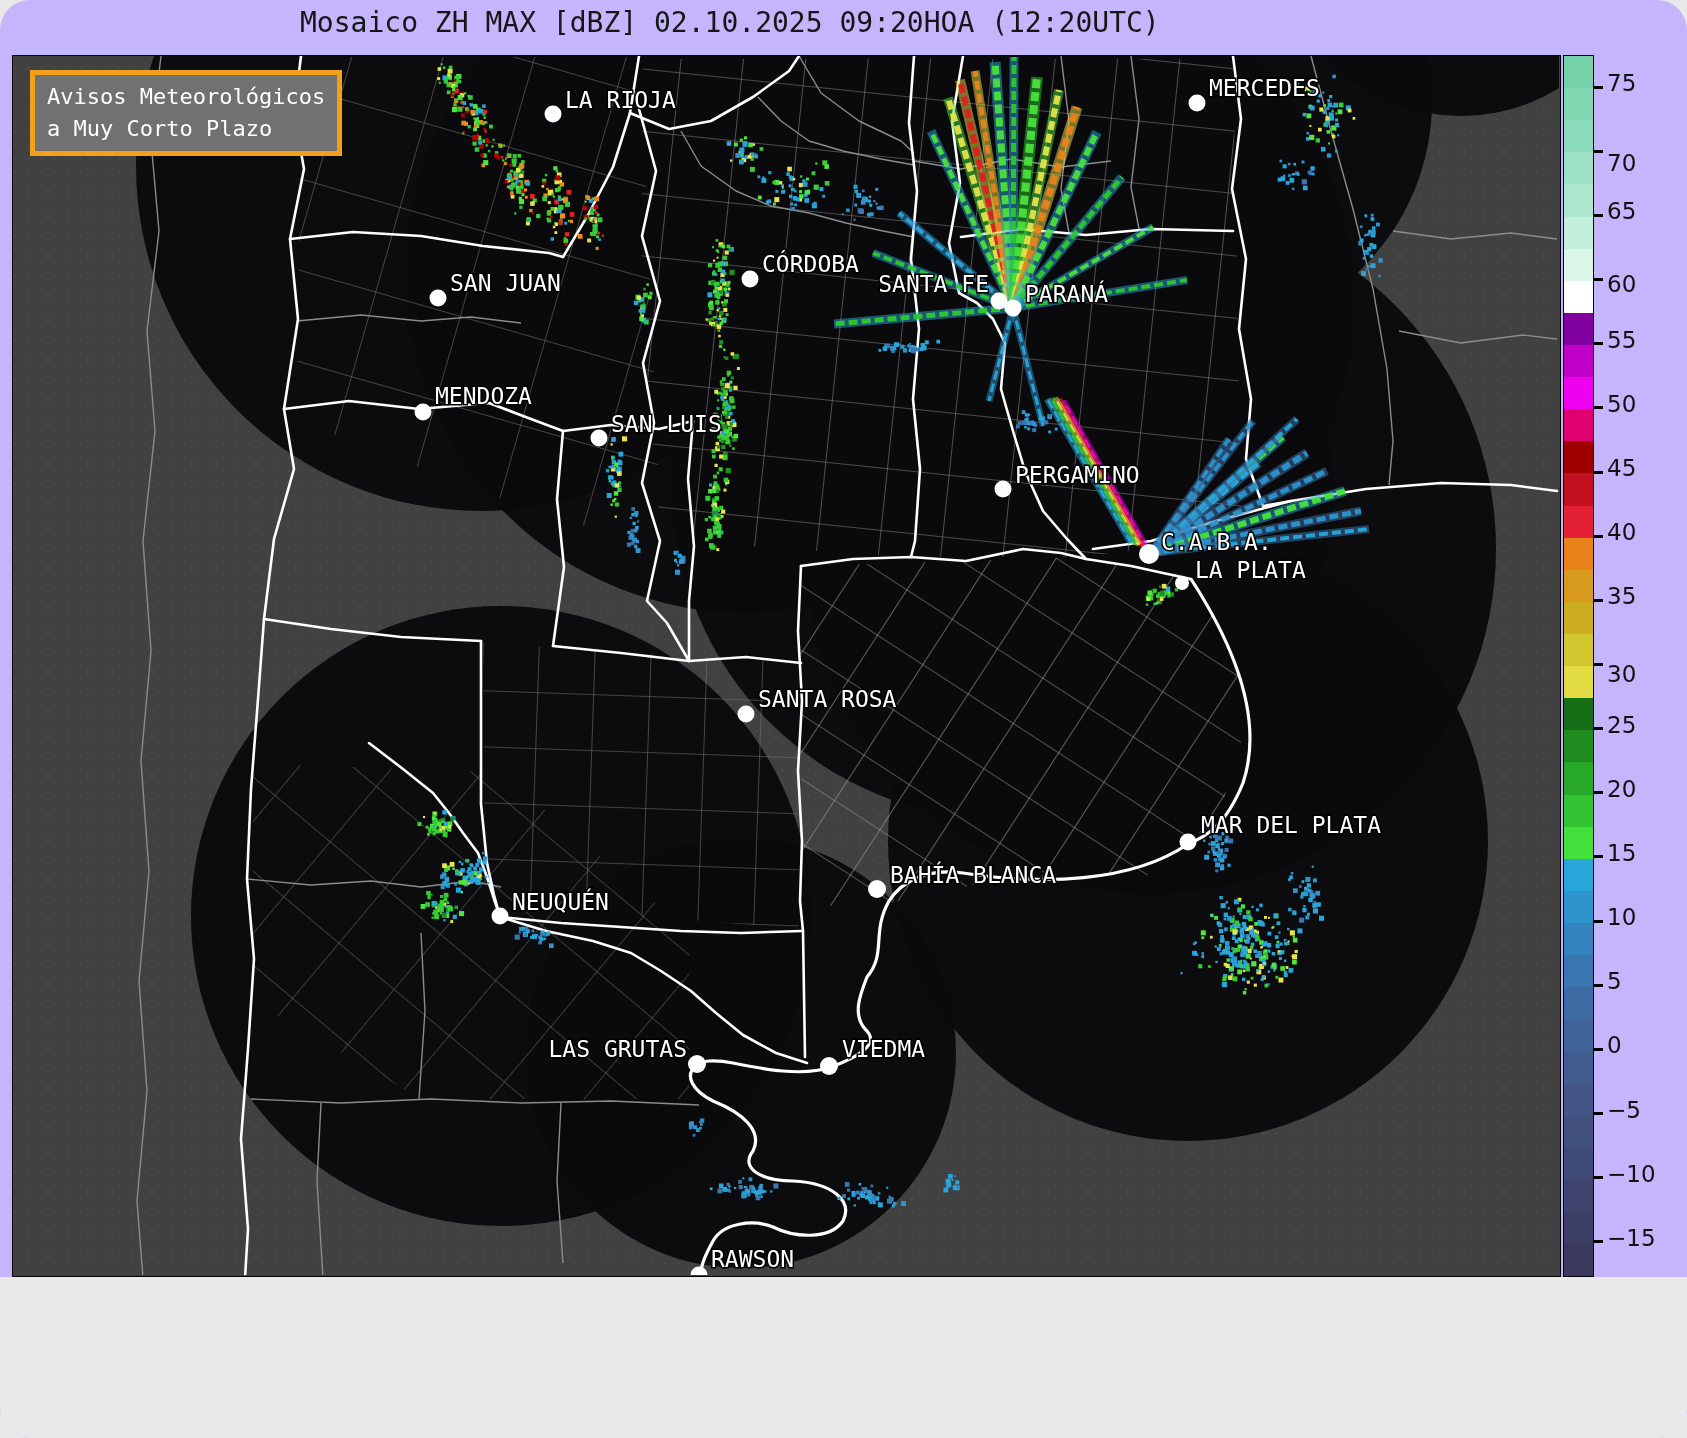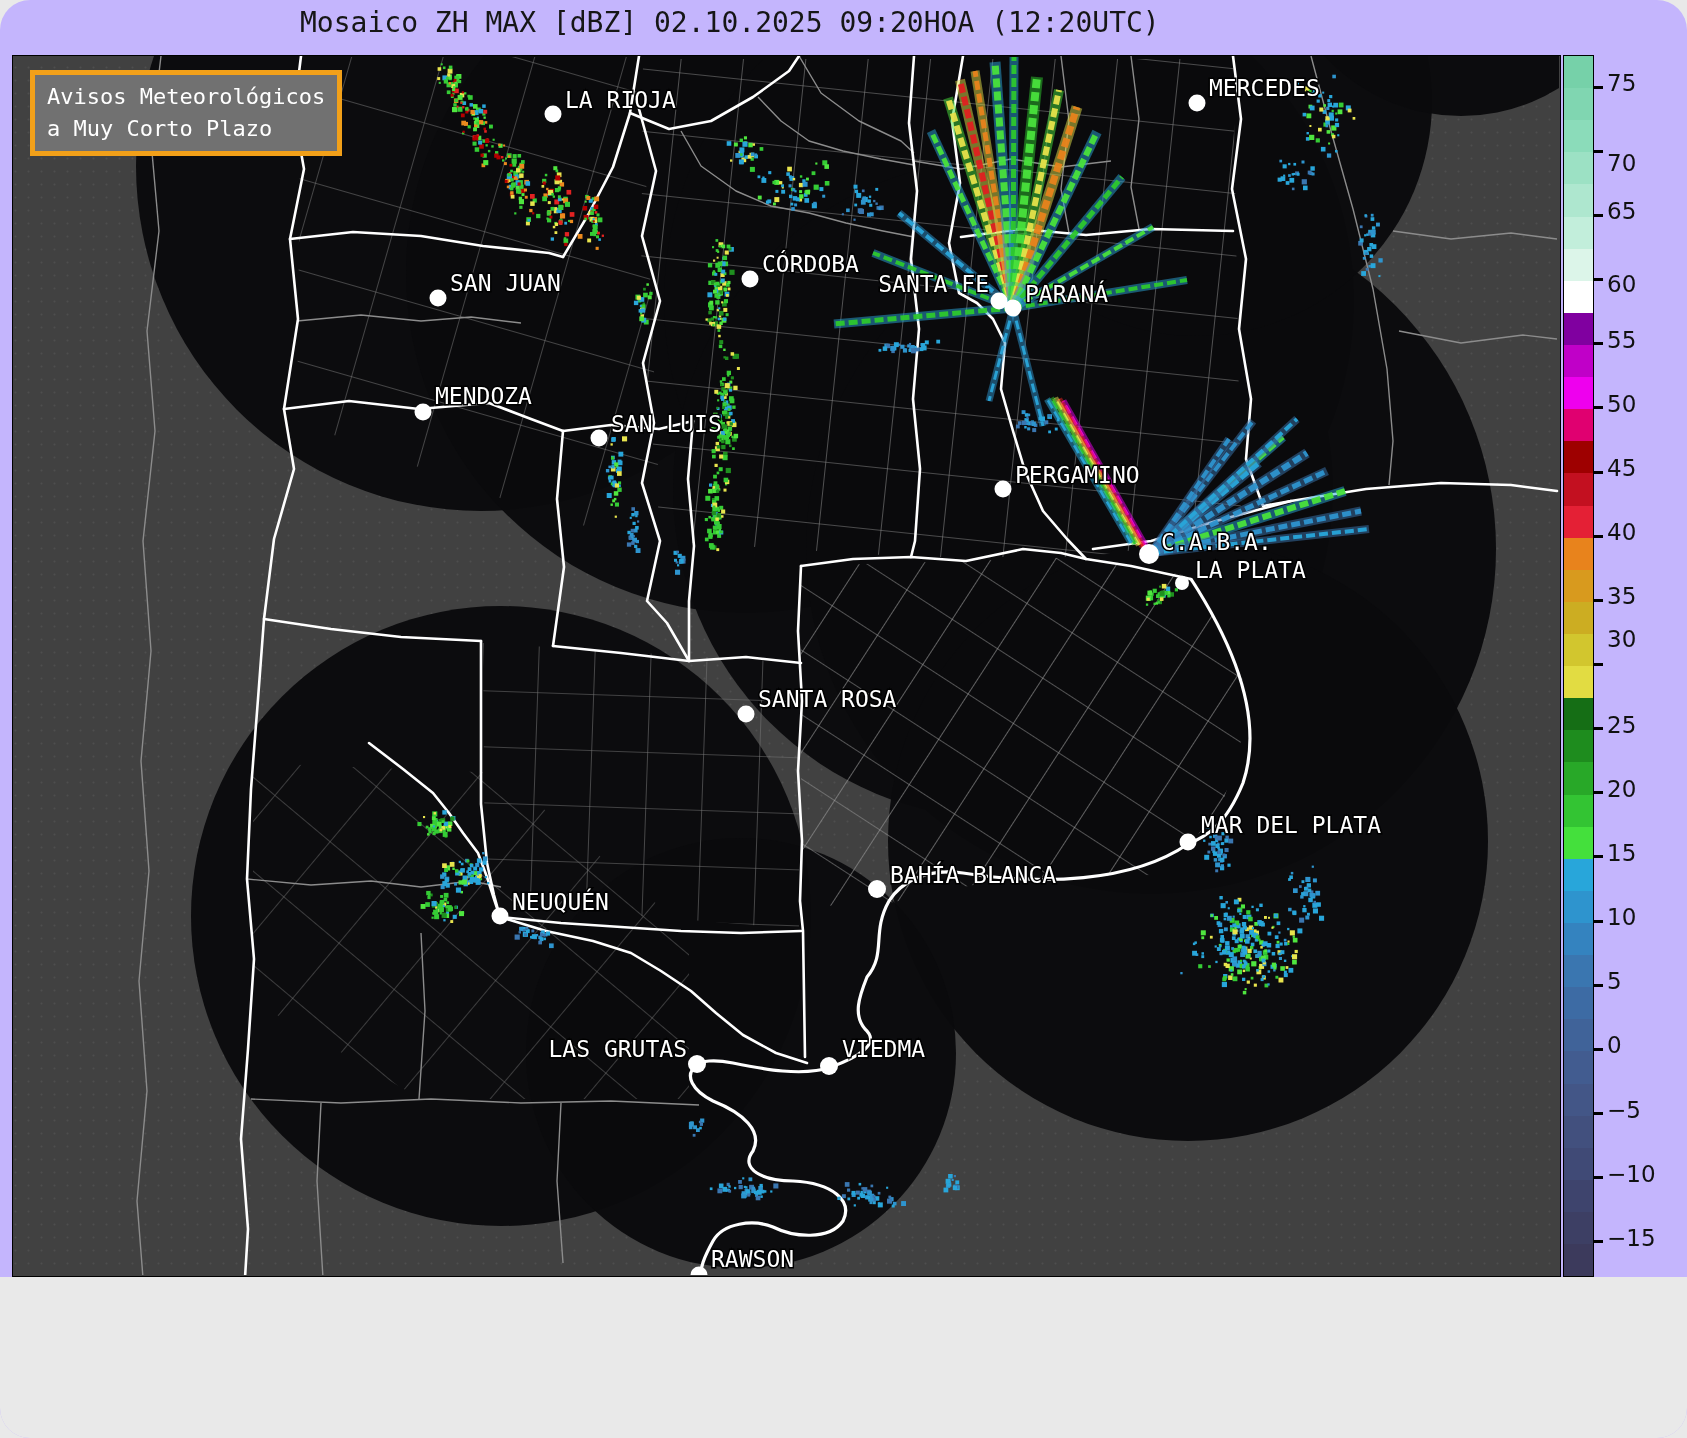--- a/index.html
+++ b/index.html
@@ -1900,21 +1900,21 @@
       <div class="ticklabel" style="top: 271.711px;">55</div>
       <div class="tickmark" style="top: 351.368px;"></div>
       <div class="ticklabel" style="top: 335.868px;">50</div>
       <div class="tickmark" style="top: 415.526px;"></div>
       <div class="ticklabel" style="top: 400.026px;">45</div>
       <div class="tickmark" style="top: 479.684px;"></div>
       <div class="ticklabel" style="top: 464.184px;">40</div>
       <div class="tickmark" style="top: 543.842px;"></div>
       <div class="ticklabel" style="top: 528.342px;">35</div>
       <div class="tickmark" style="top: 608px;"></div>
-      <div class="ticklabel" style="top: 571px;">30</div>
+      <div class="ticklabel" style="top: 606px;">30</div>
       <div class="tickmark" style="top: 672.158px;"></div>
       <div class="ticklabel" style="top: 656.658px;">25</div>
       <div class="tickmark" style="top: 736.316px;"></div>
       <div class="ticklabel" style="top: 720.816px;">20</div>
       <div class="tickmark" style="top: 800.474px;"></div>
       <div class="ticklabel" style="top: 784.974px;">15</div>
       <div class="tickmark" style="top: 864.632px;"></div>
       <div class="ticklabel" style="top: 849.132px; text-align: center;">10</div>
       <div class="tickmark" style="top: 928.789px;"></div>
       <div class="ticklabel" style="top: 913.289px;">5</div>

